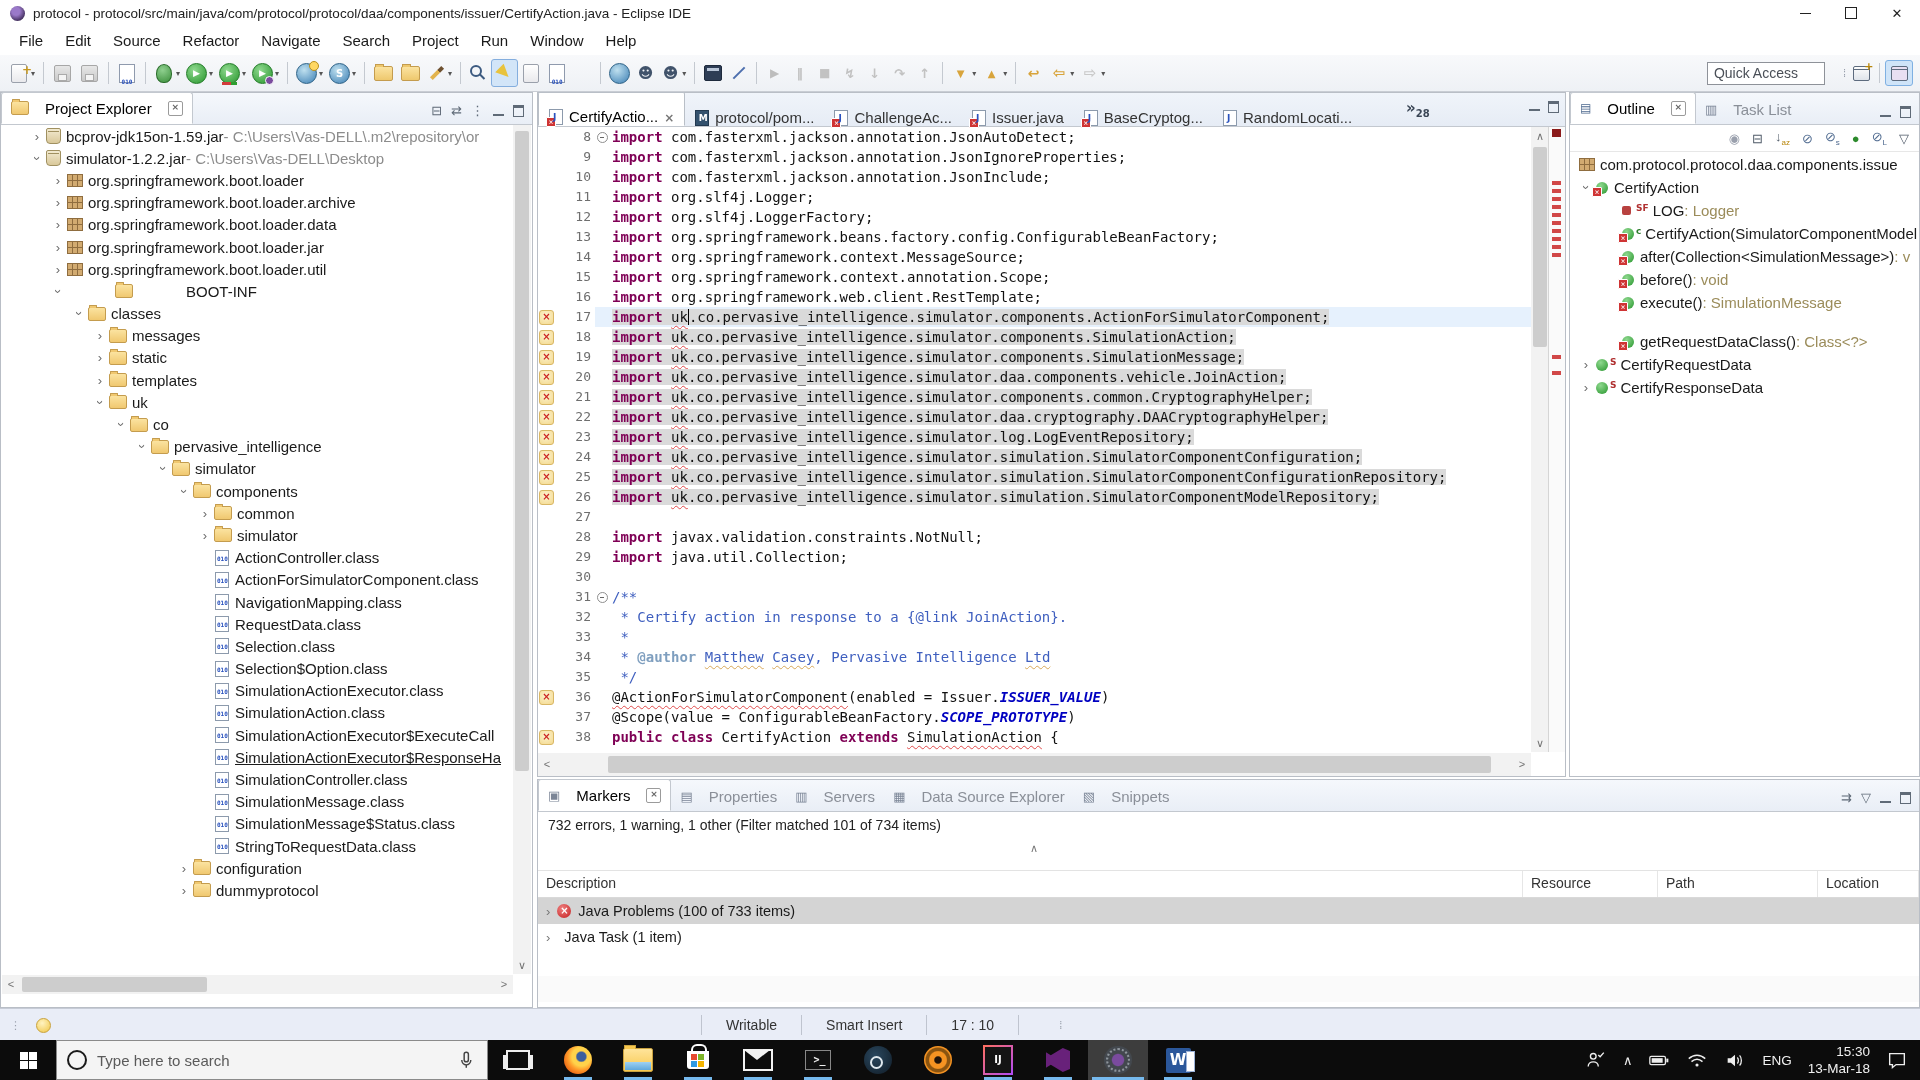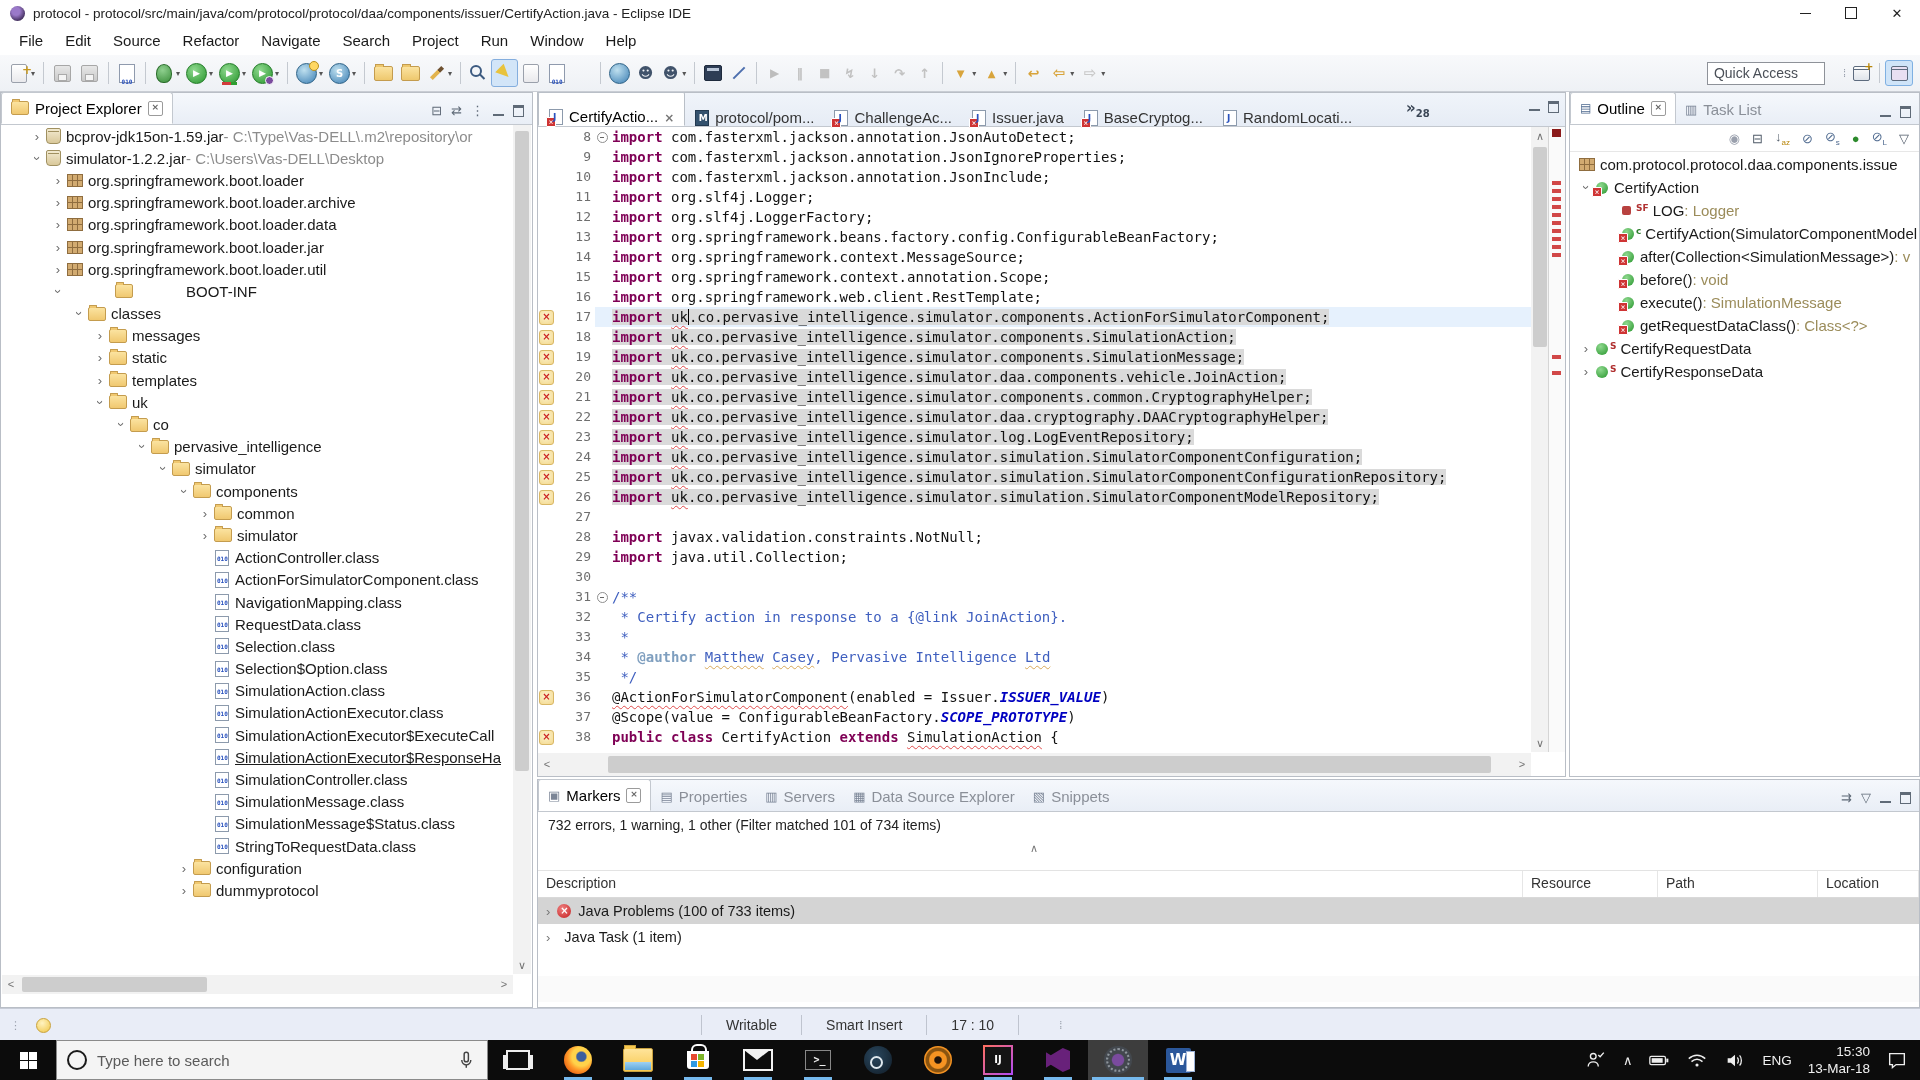--- a/index.html
+++ b/index.html
@@ -71,21 +71,21 @@
     font-size:14px;display:flex;align-items:center;padding:0 6px;margin-right:8px}
   .persp{width:26px;height:24px;display:flex;align-items:center;justify-content:center;border-radius:3px;margin:0 1px}
   .persp.active{background:#cfe4f8;border:1px solid #7fb0e2}
   .persp-ic{width:15px;height:13px;border:1px solid #5d6b7e;border-radius:2px;position:relative;background:linear-gradient(#fdfdfd,#dfe4ea)}
   .persp-ic::before{content:"";position:absolute;left:0;top:2px;right:0;height:1px;background:#5d6b7e}
   .persp-ic.plus::after{content:"+";position:absolute;right:-5px;top:-7px;color:#b8860b;font:bold 11px "DejaVu Sans"}
   .persp-ic.java{background:#e8dff2}
   
   .panel{position:absolute;background:#fff;border:1px solid #b9bec6;box-sizing:border-box}
   .phead{height:31px;background:linear-gradient(#f5f8fc,#e9eef6);border-bottom:1px solid #c3c8cf;display:flex;align-items:flex-end}
-  .ptab{height:30px;display:flex;align-items:center;padding:0 9px;font-size:15px;color:#333;gap:6px;white-space:nowrap}
+  .ptab{height:30px;display:flex;align-items:center;padding:0 9px;font-size:15px;color:#333;gap:16px;white-space:nowrap}
   .ptab.active{background:#fff;border:1px solid #c3c8cf;border-bottom:1px solid #fff;border-radius:3px 3px 0 0;color:#000}
   .tclose{width:13px;height:13px;border:1px solid #9b9b9b;border-radius:2px;color:#666;font:bold 9px/11px "DejaVu Sans";text-align:center}
   .phicons{margin-left:auto;display:flex;align-items:center;gap:9px;padding:0 8px 6px 0;color:#5f6a77;font-size:13px}
   .wmin{width:11px;height:8px;border-bottom:2px solid #5f6a77}
   .wmax{width:9px;height:8px;border:1.5px solid #5f6a77;border-top-width:3px}
   
   #pe-tree{position:absolute;left:1px;top:32px;right:19px;bottom:33px;overflow:hidden}
   .t-row{height:22.2px;display:flex;align-items:center;white-space:nowrap;font-size:15px}
   .t-arrow{width:16px;flex:none;color:#6d6d6d;font-size:13px;text-align:center}
   .t-arrow.exp{transform:rotate(90deg)}
@@ -403,21 +403,21 @@
       <span>⋮</span>
       <span class="wmin"></span>
       <span class="wmax"></span>
     </div>
   </div>
   <div id="pe-tree">
       <div class="t-row" style="padding-left: 27px;">
         <span class="t-arrow">›</span>
         <span class="jar"></span>
         <span>bcprov-jdk15on-1.59.jar</span>
-        <span class="t-suffix"> - C:\Type\Vas-DELL\.m2\repository\or</span>
+        <span class="t-suffix"> - C:\Users\Vas-DELL\.m2\repository\or</span>
       </div>
       <div class="t-row" style="padding-left: 27px;">
         <span class="t-arrow exp">›</span>
         <span class="jar"></span>
         <span>simulator-1.2.2.jar</span>
         <span class="t-suffix"> - C:\Users\Vas-DELL\Desktop</span>
       </div>
       <div class="t-row" style="padding-left: 48px;">
         <span class="t-arrow">›</span>
         <span class="pkg"></span>
@@ -529,26 +529,26 @@
         <span>Selection.class</span>
       </div>
       <div class="t-row" style="padding-left: 195px;">
         <span class="t-arrow"></span>
         <span class="clsf"></span>
         <span>Selection$Option.class</span>
       </div>
       <div class="t-row" style="padding-left: 195px;">
         <span class="t-arrow"></span>
         <span class="clsf"></span>
+        <span>SimulationActionExecutor.class</span>
+      </div>
+      <div class="t-row" style="padding-left: 195px;">
+        <span class="t-arrow"></span>
+        <span class="clsf"></span>
         <span>SimulationAction.class</span>
-      </div>
-      <div class="t-row" style="padding-left: 195px;">
-        <span class="t-arrow"></span>
-        <span class="clsf"></span>
-        <span>SimulationActionExecutor.class</span>
       </div>
       <div class="t-row" style="padding-left: 195px;">
         <span class="t-arrow"></span>
         <span class="clsf"></span>
         <span>SimulationActionExecutor$ExecuteCall</span>
       </div>
       <div class="t-row" style="padding-left: 195px; text-decoration: underline;">
         <span class="t-arrow"></span>
         <span class="clsf"></span>
         <span>SimulationActionExecutor$ResponseHa</span>
@@ -951,21 +951,21 @@
         <span class="o-suffix"> : void</span>
       </div>
       <div class="o-row" style="padding-left: 34px;">
         <span class="t-arrow"></span>
         <span class="om">
           <span class="berr">×</span>
         </span>
         <span>execute()</span>
         <span class="o-suffix"> : SimulationMessage</span>
       </div>
-      <div class="o-row" style="padding-left: 34px;">
+      <div class="o-row" style="padding-left: 34px; margin-top: 16px;">
         <span class="t-arrow"></span>
         <span class="om">
           <span class="berr">×</span>
         </span>
         <span>getRequestDataClass()</span>
         <span class="o-suffix"> : Class&lt;?&gt;</span>
       </div>
       <div class="o-row" style="padding-left: 8px;">
         <span class="t-arrow">›</span>
         <span class="om"></span>

